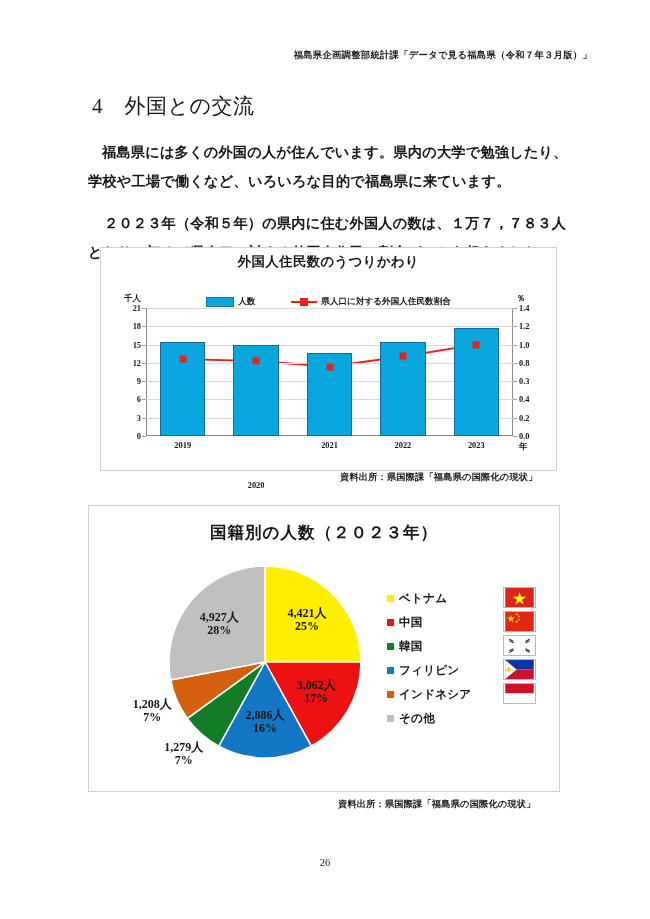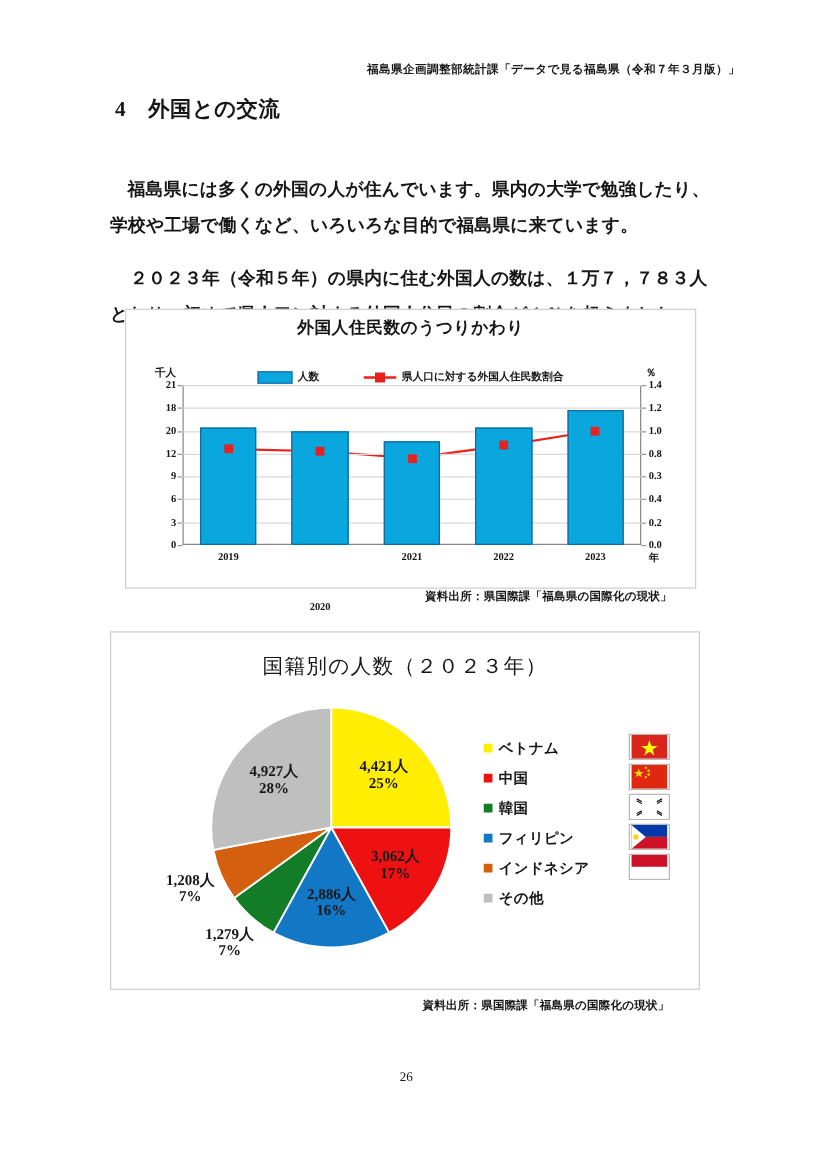--- a/index.html
+++ b/index.html
@@ -12,22 +12,22 @@
 
   
   .doc-header{
     position:absolute;left:0;right:58px;top:49px;
     text-align:right;font-size:9.3px;letter-spacing:.3px;
     font-weight:700;color:#1a1a1a;
   }
 
   
   .sec-head{
-    position:absolute;left:92px;top:76px;
-    font-size:17px;font-weight:700;letter-spacing:.5px;
+    position:absolute;left:92px;top:92px;
+    font-size:21px;font-weight:400;letter-spacing:.5px;
     white-space:pre;
   }
 
   
   .body-block{position:absolute;left:88px;top:124px;width:480px;}
   .para{font-size:14.2px;line-height:28.5px;letter-spacing:.2px;font-weight:700;}
   .para.first-indent{text-indent:14px;}
   .para.second{margin-top:1px;text-indent:16px;}
 
   
@@ -78,21 +78,21 @@
 
   .src-note-1{position:absolute;left:340px;top:471px;font-size:9.2px;font-weight:700;letter-spacing:.2px;}
 
   
   .piechart{
     position:absolute;left:88px;top:505px;width:470px;height:285px;
     background:#fff;border:1px solid #cfcfcf;
   }
   .pc-title{
     position:absolute;left:0;right:0;top:16px;text-align:center;
-    font-size:16.5px;font-weight:400;letter-spacing:1px;
+    font-size:16.5px;font-weight:700;letter-spacing:1px;
   }
   .pie-wrap{position:absolute;left:78px;top:58px;width:196px;height:196px;}
   .pie-svg{width:196px;height:196px;display:block;}
   .pie-lbl{position:absolute;text-align:center;font-size:12px;font-weight:700;
            line-height:13px;white-space:nowrap;transform:translate(-50%,-50%);}
 
   .pc-legend{position:absolute;left:298px;top:80px;width:165px;text-align:right;}
   .pl-row{display:flex;align-items:center;height:24px;gap:5px;}
   .pl-sw{width:7px;height:7px;flex:0 0 7px;}
   .pl-txt{font-size:11.6px;font-weight:700;letter-spacing:.2px;white-space:nowrap;}
@@ -149,21 +149,21 @@
         <div class="grid-line" style="top: 91.4286px;"></div>
         <div class="ytick-l" style="top: 91.4286px;">6</div>
         <div class="tickmark" style="top: 91.4286px;"></div>
         <div class="grid-line" style="top: 73.1429px;"></div>
         <div class="ytick-l" style="top: 73.1429px;">9</div>
         <div class="tickmark" style="top: 73.1429px;"></div>
         <div class="grid-line" style="top: 54.8571px;"></div>
         <div class="ytick-l" style="top: 54.8571px;">12</div>
         <div class="tickmark" style="top: 54.8571px;"></div>
         <div class="grid-line" style="top: 36.5714px;"></div>
-        <div class="ytick-l" style="top: 36.5714px;">20</div>
+        <div class="ytick-l" style="top: 36.5714px;">15</div>
         <div class="tickmark" style="top: 36.5714px;"></div>
         <div class="grid-line" style="top: 18.2857px;"></div>
         <div class="ytick-l" style="top: 18.2857px;">18</div>
         <div class="tickmark" style="top: 18.2857px;"></div>
         <div class="grid-line" style="top: 0px;"></div>
         <div class="ytick-l" style="top: 0px;">21</div>
         <div class="tickmark" style="top: 0px;"></div>
         <div class="ytick-r" style="top: 128px;">0.0</div>
         <div class="tickmark-r" style="top: 128px;"></div>
         <div class="ytick-r" style="top: 109.714px;">0.2</div>

